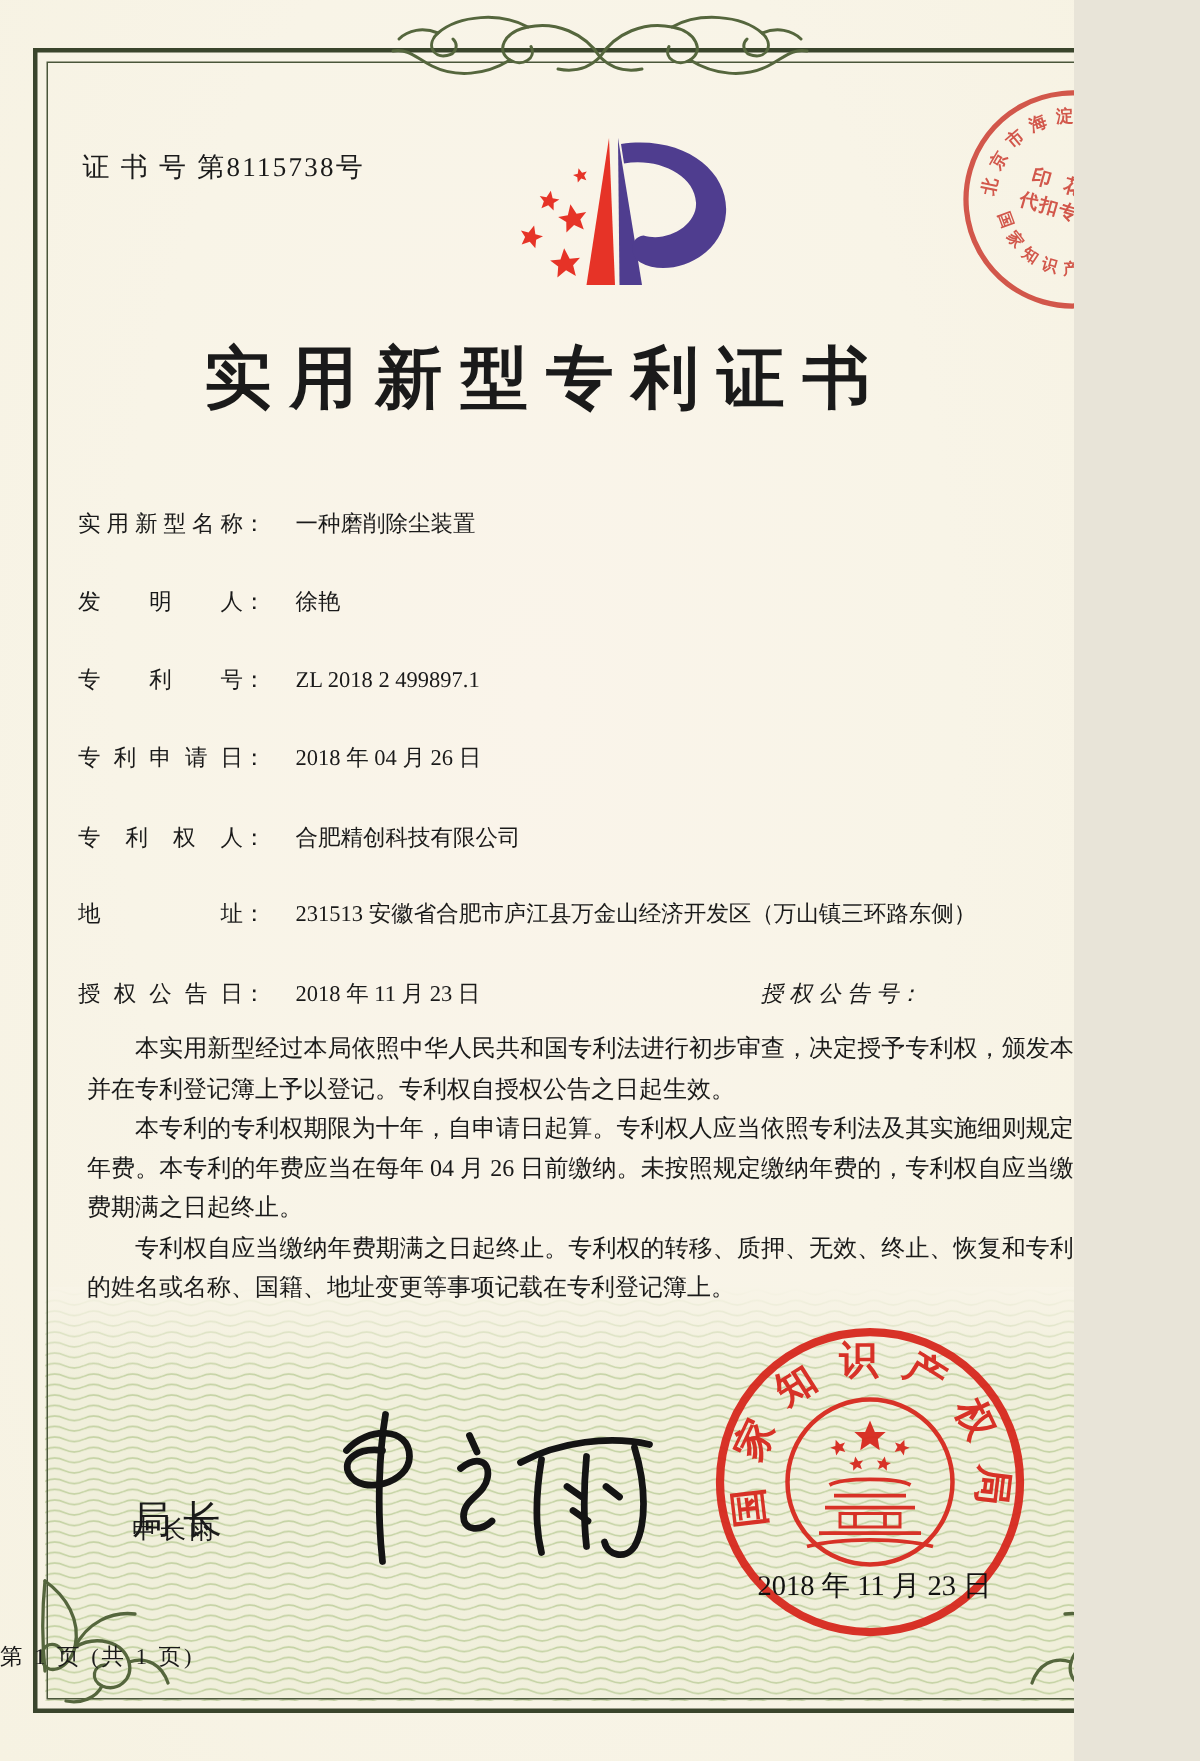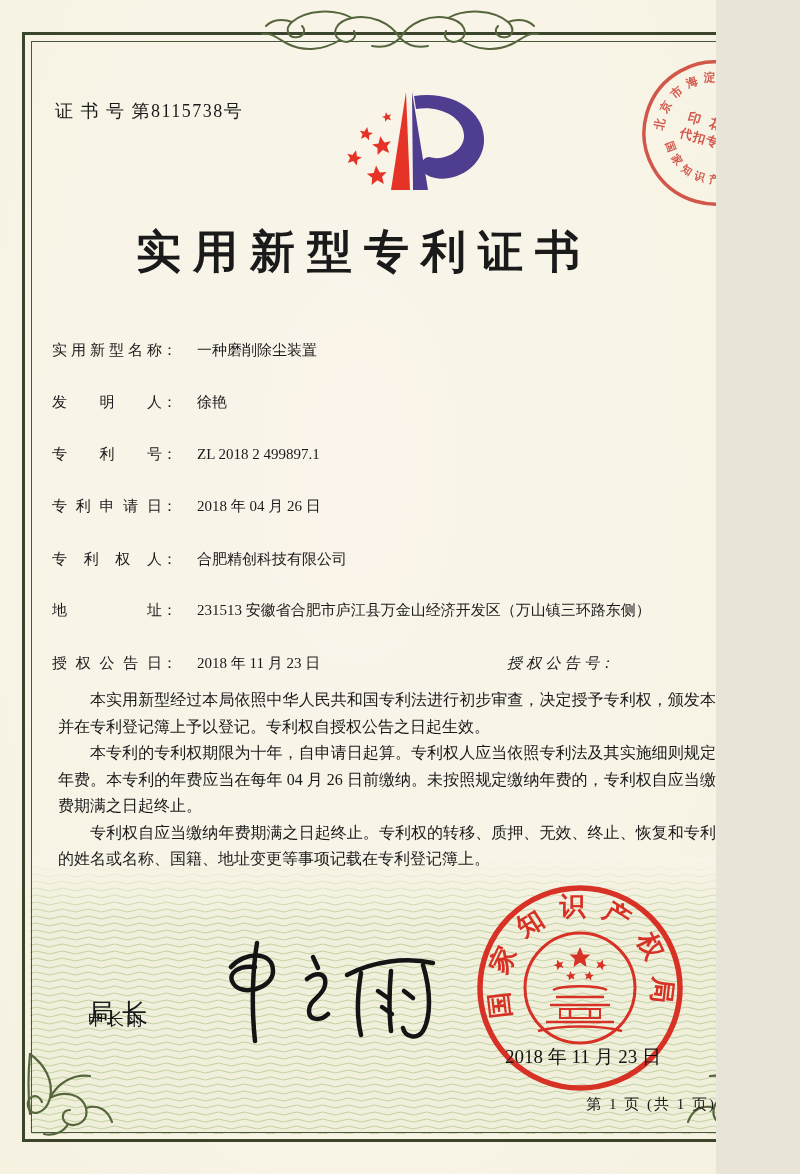--- a/index.html
+++ b/index.html
@@ -33,21 +33,21 @@
   .body-text { left:58px; top:687px; width:690px; font-size:16px;
     line-height:26.5px; text-align:justify; }
   .body-text p { text-indent:2em; }
 
   .officer-title { left:88px; top:972px; font-size:26px; letter-spacing:8px;margin-top:24px; }
   .officer-name  { left:88px; top:1008px; font-size:17px; letter-spacing:2px; }
 
   .seal-date { left:478px; top:1044px; width:210px; text-align:center;
     font-size:19px; color:#111; z-index:6; }
 
-  .footer { left:0; top:1095px; width:100%; text-align:right; font-size:15px;
+  .footer { left:0; top:1095px; width:100%; text-align:left; font-size:15px;
     letter-spacing:2px; }
 
   .stamp-tax { left:638px; top:56px; width:154px; height:154px; z-index:5;
     transform:rotate(16deg); opacity:.92; }
   .seal-main { left:470px; top:878px; width:220px; height:220px; z-index:5; opacity:.95; }
   .logo { left:332px; top:84px; width:160px; height:120px; }
   .sig { left:195px; top:933px; width:250px; height:118px; z-index:4; }
   .waves { left:30px; top:858px; width:740px; height:276px; z-index:0; }
   .orn-top { left:250px; top:6px; width:300px; height:56px; }
   .orn-bl { left:24px;  top:1046px; width:92px; height:92px; }

